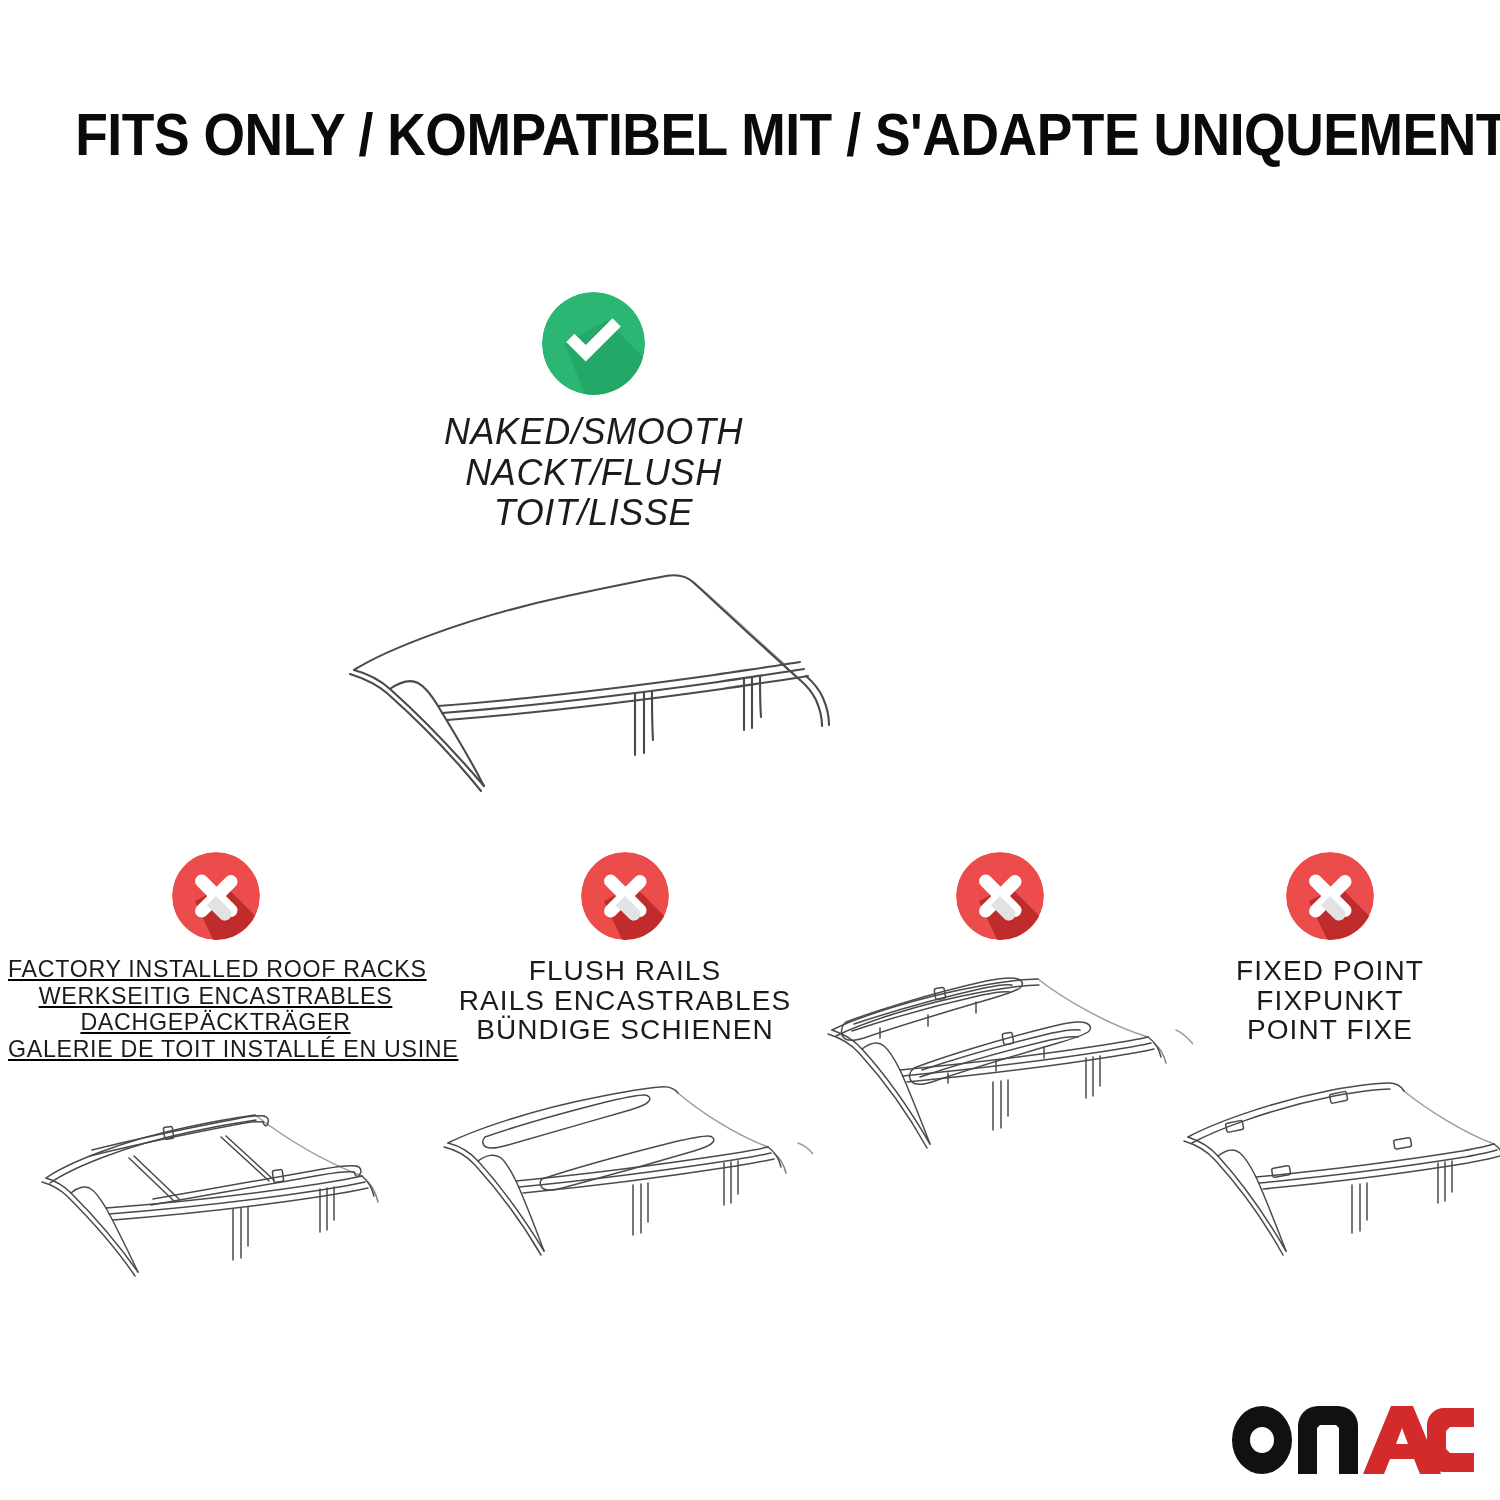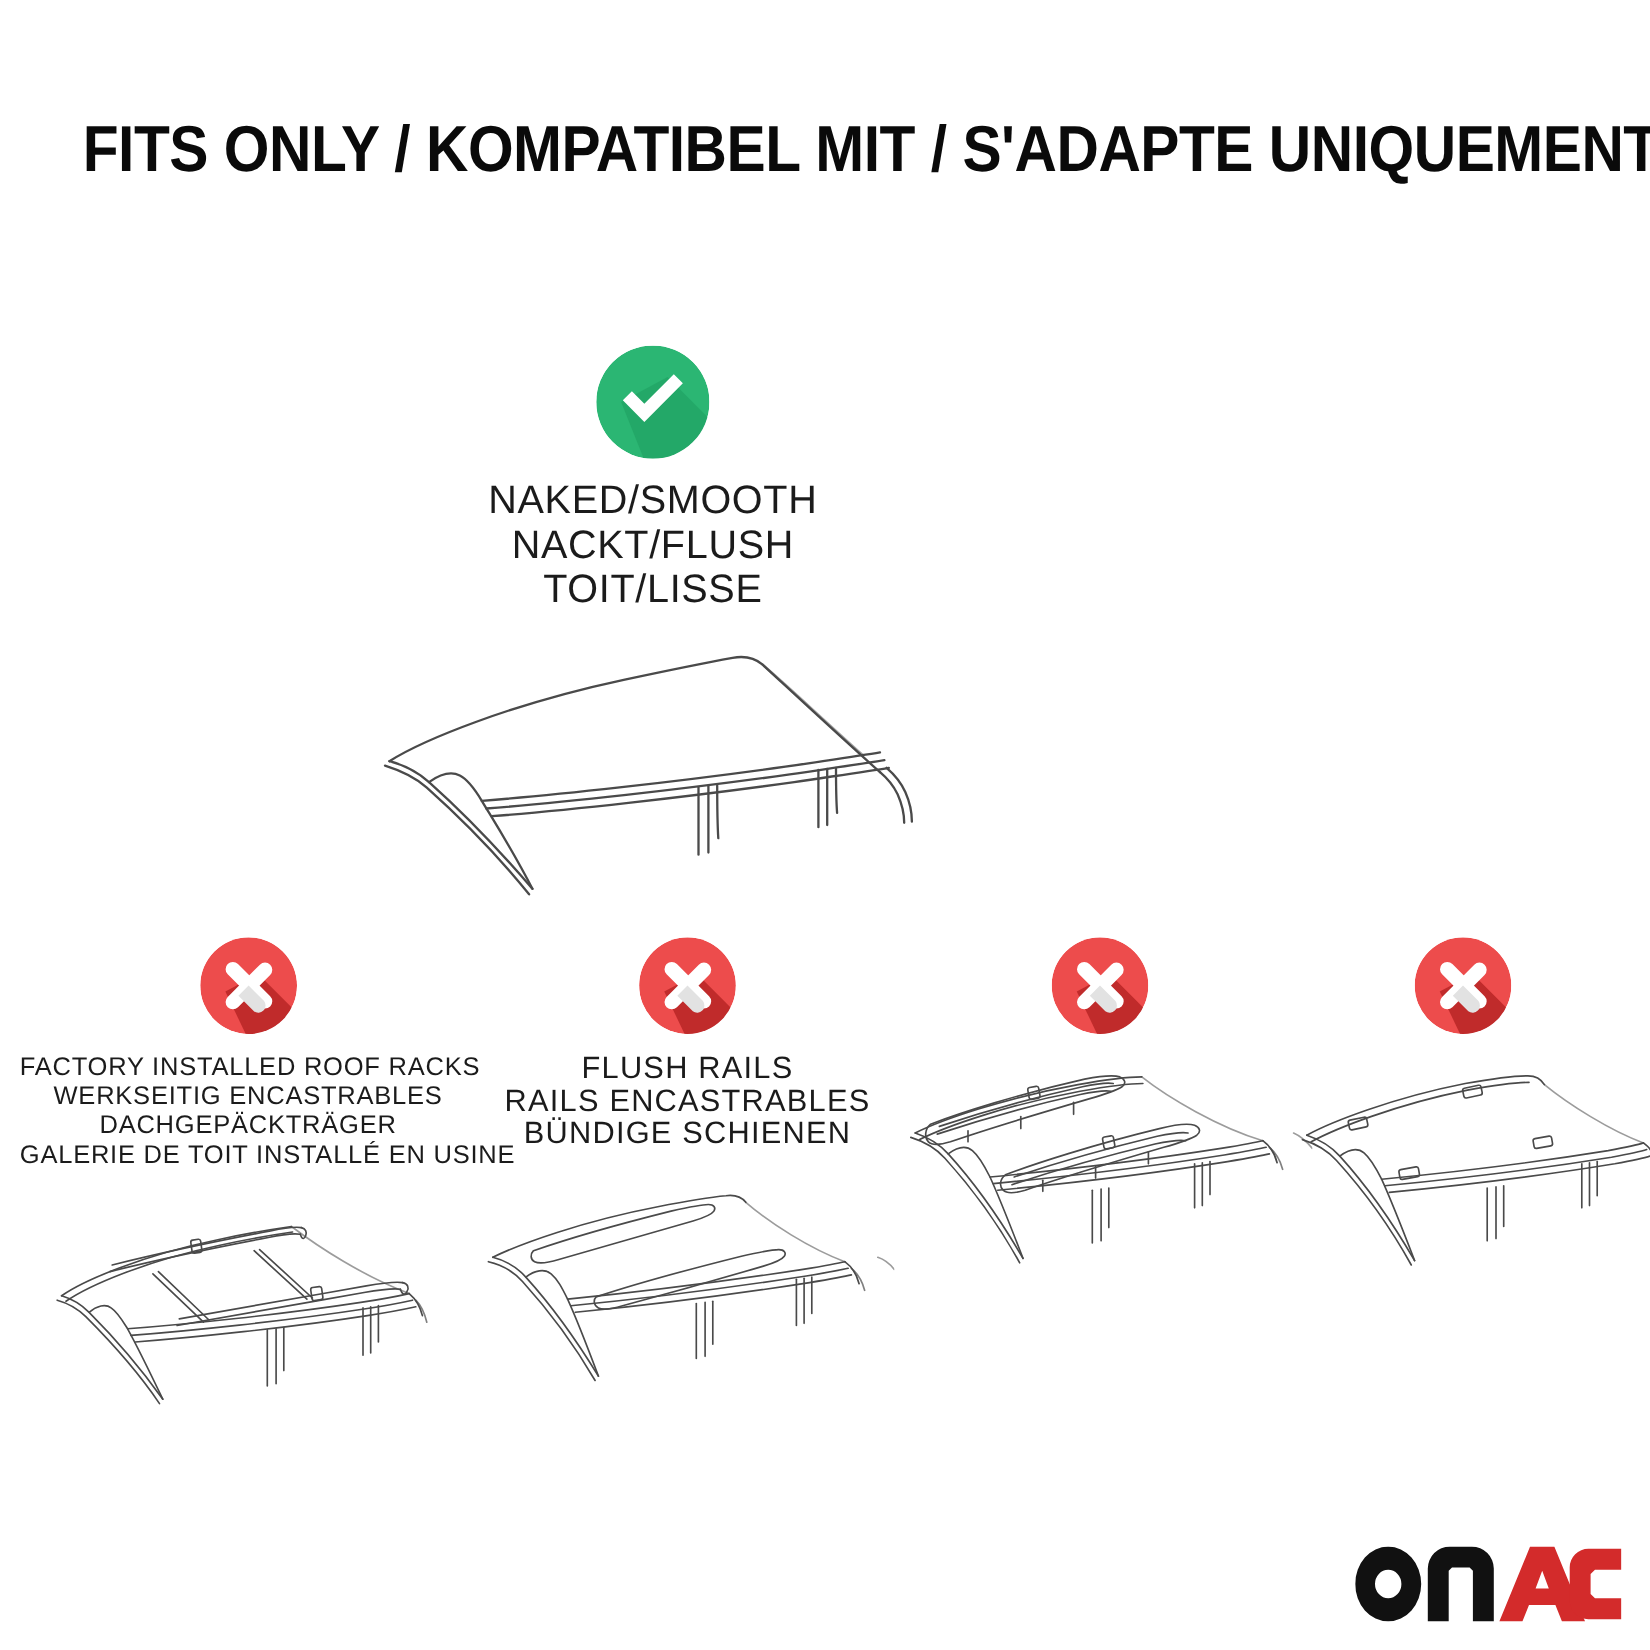--- a/index.html
+++ b/index.html
@@ -59,22 +59,23 @@
     font-weight: 400;
   }
   .cap-label .ln {
     display: block;
     white-space: nowrap;
   }
 
   
   #hero-card {
     left: 0;
-    top: 314px;
+    top: 292px;
     width: 1187px;
+    font-style: italic;
   }
   #hero-badge {
     width: 103px;
     height: 103px;
   }
   #hero-label {
     margin-top: 17px;
     font-size: 36px;
     line-height: 40.5px;
     letter-spacing: 0.6px;
@@ -103,21 +104,21 @@
   .neg-label.small {
     font-size: 23.2px;
     line-height: 26.6px;
     letter-spacing: 0.7px;
   }
   .neg-art {
     display: block;
     margin: 0 auto;
   }
 
-  #card-factory { left: 18px;    width: 415px; }
+  #card-factory { left: 8px;    width: 415px; text-decoration: underline; }
   #card-flush   { left: 435px;  width: 380px; }
   #card-raised  { left: 818px;  width: 364px; }
   #card-fixed   { left: 1180px; width: 300px; }
 
   #art-factory { margin-top: 24px; width: 375px; height: 225px; }
   #art-flush   { margin-top: 30px; width: 375px; height: 225px; }
   #art-raised  { margin-top: 30px; width: 375px; height: 225px; }
   #art-fixed   { margin-top: 30px; width: 330px; height: 225px; }
 
   
@@ -384,20 +385,25 @@
       <circle cx="50" cy="50" r="50" fill="#ED4C4C"></circle>
       <path d="M60 38 L100 78 L100 100 L47 100 L26 56 Z" fill="#B02020" opacity="0.75"></path>
       <g fill="#FFFFFF">
         <rect x="43" y="19" width="15" height="62" rx="7.5" transform="rotate(45 50 50)"></rect>
         <rect x="43" y="19" width="15" height="62" rx="7.5" transform="rotate(-45 50 50)"></rect>
       </g>
       <path d="M50 50 L66 66 A7.5 7.5 0 0 1 55.5 76.5 L39.5 60.5 Z" fill="#E2E2E2"></path>
     </svg>
   </div>
 
+  <div class="cap-label neg-label">
+    <span class="ln">FIXED POINT</span>
+    <span class="ln">FIXPUNKT</span>
+    <span class="ln">POINT FIXE</span>
+  </div>
 
   <svg class="neg-art" id="art-fixed" viewBox="0 0 330 225">
     <g fill="none" stroke="#4A4A4A" stroke-width="1.5" stroke-linecap="round" stroke-linejoin="round">
 
       <path d="M8 62 C30 50 86 28 152 15 C180 10 198 8 209 8 C216 8 221 11 224 16"></path>
       <path d="M12 68 C34 56 89 34 154 21 C182 16 199 14 210 14"></path>
 
       <path d="M8 62 C20 66 30 72 38 81 C58 103 84 138 106 176"></path>
       <path d="M4 66 C17 70 27 76 35 85 C55 107 82 142 103 180"></path>
 

